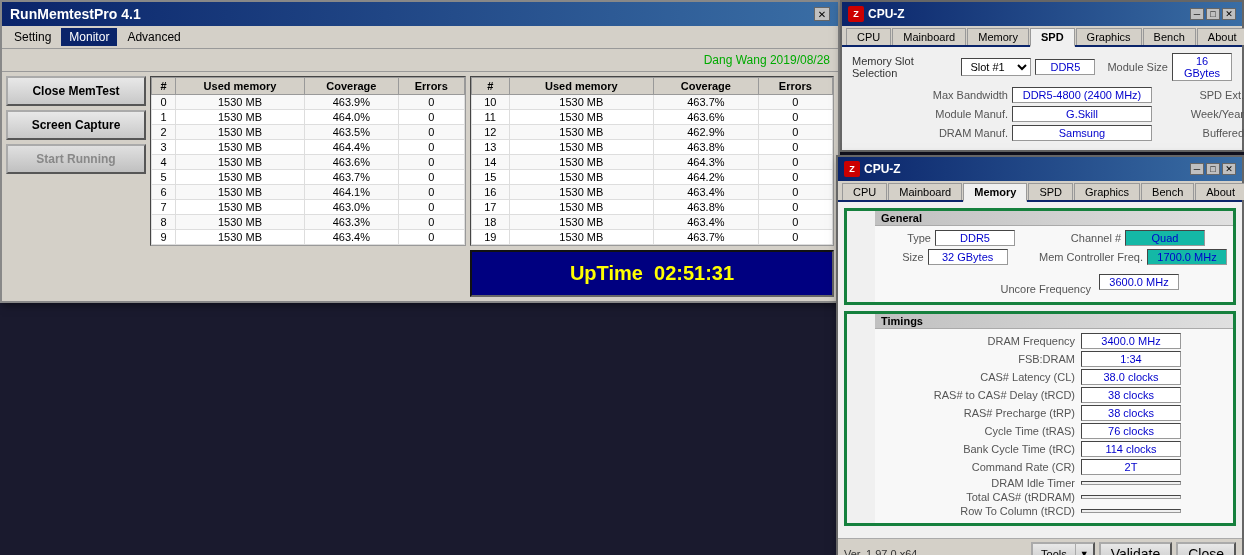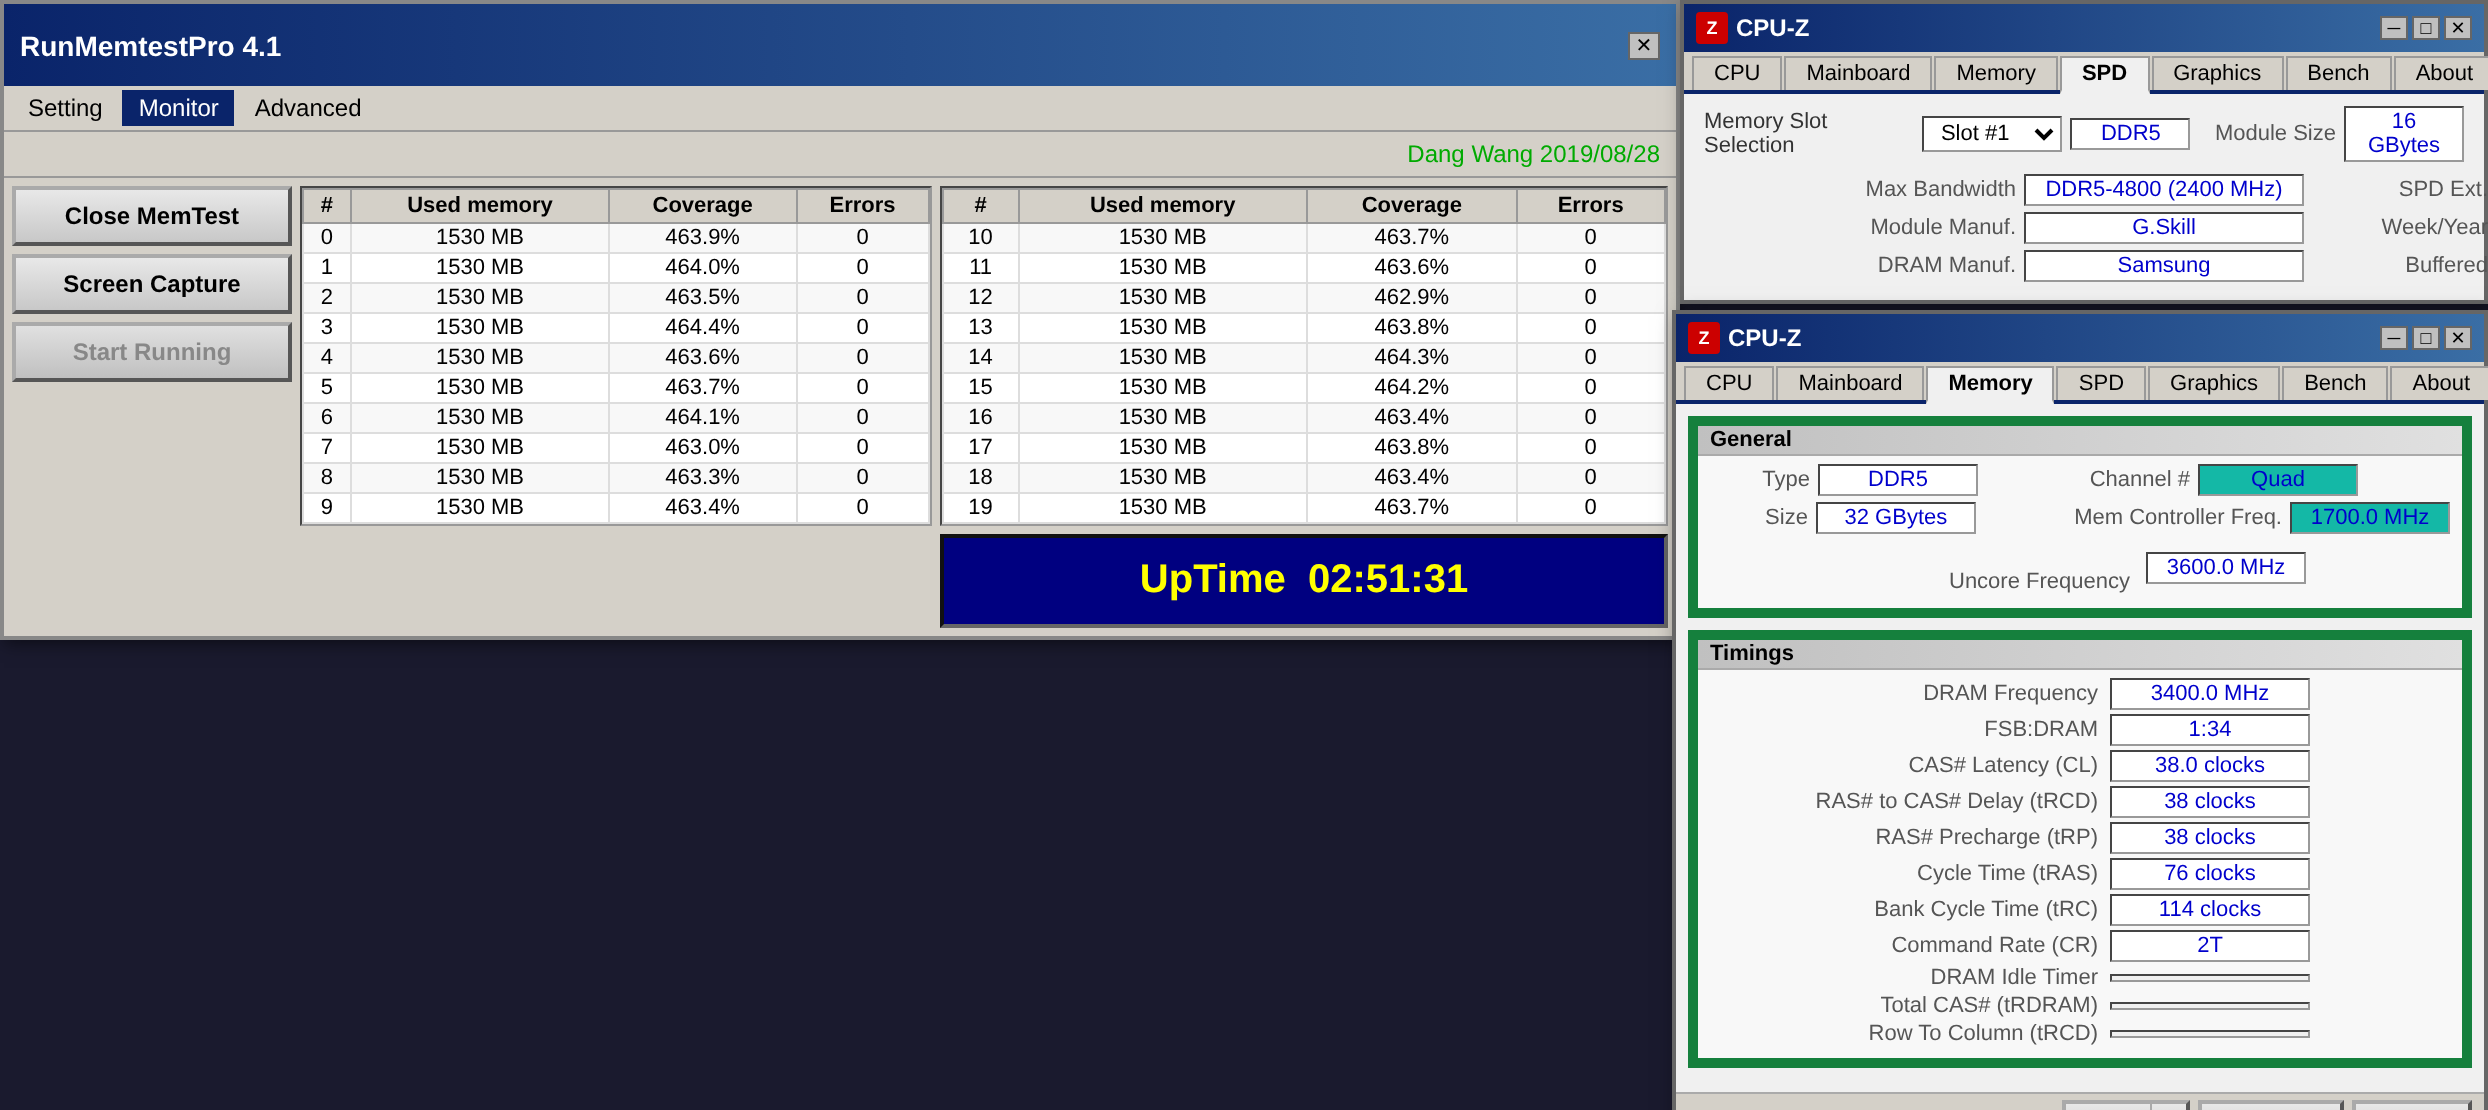--- a/index.html
+++ b/index.html
@@ -25,21 +25,21 @@
       border: 2px solid #888;
       box-shadow: 2px 2px 8px rgba(0,0,0,0.5);
     }
     .rmt-titlebar {
       background: linear-gradient(to right, #0a246a, #3a6ea5);
       color: white;
       padding: 4px 8px;
       display: flex;
       align-items: center;
       justify-content: space-between;
-      height: 41px;
+      height: 24px;
     }
     .rmt-title { font-size: 14px; font-weight: bold; }
     .rmt-close-btn {
       background: #c0c0c0;
       border: 1px solid #666;
       width: 16px; height: 14px;
       display: flex; align-items: center; justify-content: center;
       cursor: pointer; font-size: 10px; color: black;
     }
     .rmt-menubar {
@@ -276,22 +276,23 @@
       margin-bottom: -2px;
       font-weight: bold;
     }
 
     .cpuz-content {
       padding: 6px;
       background: #f0f0f0;
     }
 
     .section-box {
-      border: 5px solid #15803d;
+      border: 3px solid #15803d;
       margin-bottom: 6px;
+      padding-left: 28px;
     }
     .section-title {
       background: linear-gradient(to right, #c0c0c0, #e0e0e0);
       border-bottom: 1px solid #aaa;
       padding: 1px 6px;
       font-size: 11px;
       font-weight: bold;
     }
     .section-body {
       padding: 4px 6px;

